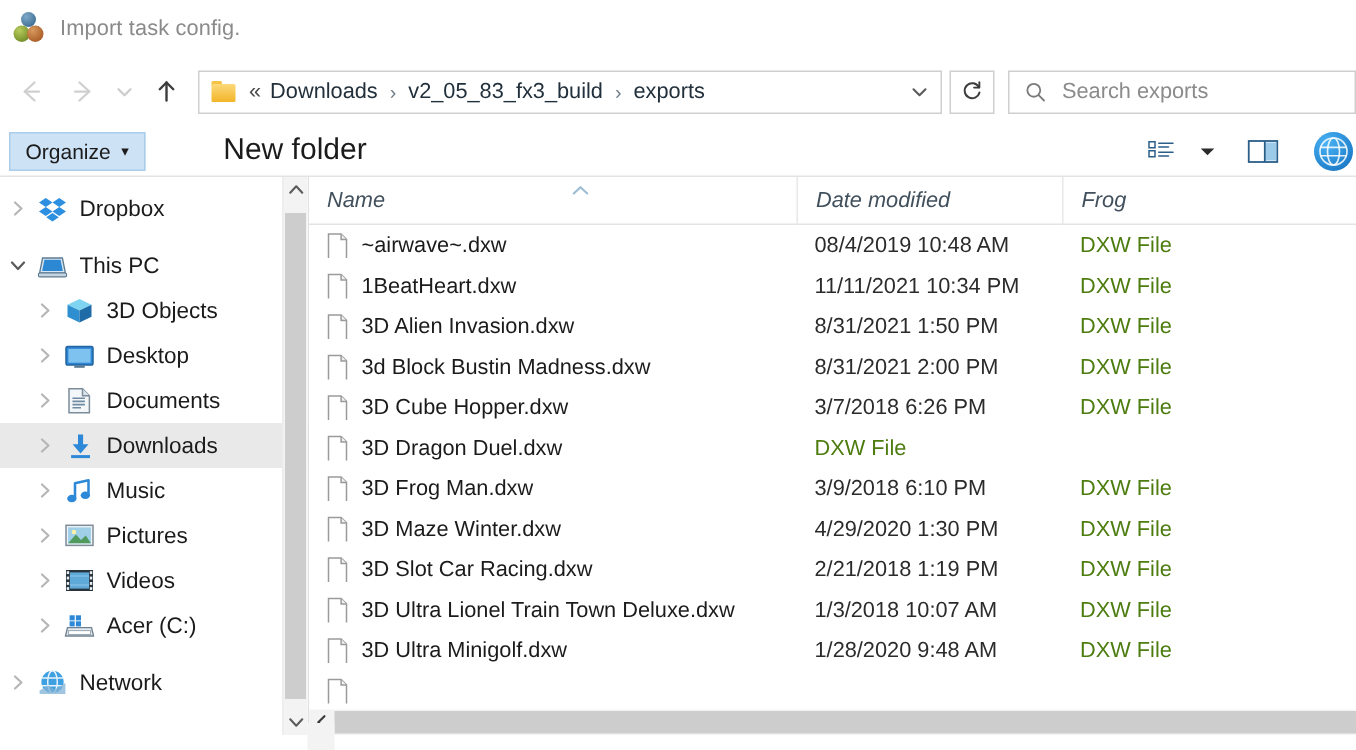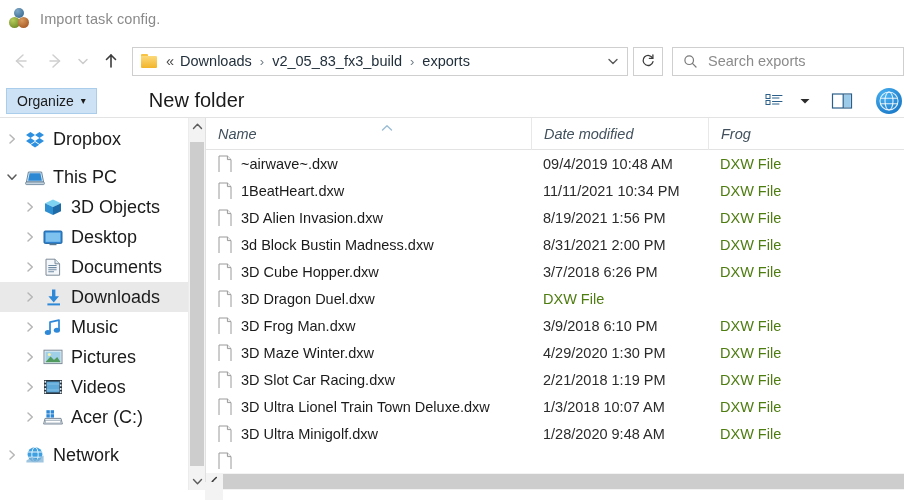--- a/index.html
+++ b/index.html
@@ -91,21 +91,21 @@
 
   
   .body { display: flex; height: 372px; }
 
   .sidebar {
     width: 205px; flex: none; background: #fff; position: relative;
     padding-top: 6px; overflow: hidden;
   }
   .nav-item {
     height: 30px; display: flex; align-items: center; padding-right: 6px;
-    font-size: 18px; color: #1b1b1b; white-space: nowrap;
+    font-size: 15px; color: #1b1b1b; white-space: nowrap;
   }
   .nav-item.selected { background: #e9e9e9; }
   .nav-chev { width: 24px; flex: none; display: flex; align-items: center; justify-content: center; }
   .nav-ic { width: 22px; flex: none; display: flex; align-items: center; justify-content: center; margin-right: 7px; }
   .nav-label { overflow: hidden; text-overflow: ellipsis; }
   .nav-indent-1 .nav-chev { margin-left: 18px; }
   .nav-gap { height: 8px; }
 
   
   .sb-scroll {
@@ -500,21 +500,21 @@
 
       <div class="rows" id="rows">
           <div class="row">
             <div class="cell cell-name">
               <span class="fileicon"><svg width="14" height="19" viewBox="0 0 14 19">
                   <path d="M1 1 H9.4 L13 4.6 V18 H1 Z" fill="#ffffff" stroke="#9a9a9a" stroke-width="1"></path>
                   <path d="M9.4 1 V4.6 H13" fill="#f0f0f0" stroke="#9a9a9a" stroke-width="1"></path>
                 </svg></span>
               <span>~airwave~.dxw</span>
             </div>
-            <div class="cell cell-date">09/4/2019 10:48 AM</div>
+            <div class="cell cell-date">08/4/2019 10:48 AM</div>
             <div class="cell cell-type">DXW File</div>
           </div>
           <div class="row">
             <div class="cell cell-name">
               <span class="fileicon"><svg width="14" height="19" viewBox="0 0 14 19">
                   <path d="M1 1 H9.4 L13 4.6 V18 H1 Z" fill="#ffffff" stroke="#9a9a9a" stroke-width="1"></path>
                   <path d="M9.4 1 V4.6 H13" fill="#f0f0f0" stroke="#9a9a9a" stroke-width="1"></path>
                 </svg></span>
               <span>1BeatHeart.dxw</span>
             </div>
@@ -522,21 +522,21 @@
             <div class="cell cell-type">DXW File</div>
           </div>
           <div class="row">
             <div class="cell cell-name">
               <span class="fileicon"><svg width="14" height="19" viewBox="0 0 14 19">
                   <path d="M1 1 H9.4 L13 4.6 V18 H1 Z" fill="#ffffff" stroke="#9a9a9a" stroke-width="1"></path>
                   <path d="M9.4 1 V4.6 H13" fill="#f0f0f0" stroke="#9a9a9a" stroke-width="1"></path>
                 </svg></span>
               <span>3D Alien Invasion.dxw</span>
             </div>
-            <div class="cell cell-date">8/19/2021 1:56 PM</div>
+            <div class="cell cell-date">8/31/2021 1:50 PM</div>
             <div class="cell cell-type">DXW File</div>
           </div>
           <div class="row">
             <div class="cell cell-name">
               <span class="fileicon"><svg width="14" height="19" viewBox="0 0 14 19">
                   <path d="M1 1 H9.4 L13 4.6 V18 H1 Z" fill="#ffffff" stroke="#9a9a9a" stroke-width="1"></path>
                   <path d="M9.4 1 V4.6 H13" fill="#f0f0f0" stroke="#9a9a9a" stroke-width="1"></path>
                 </svg></span>
               <span>3d Block Bustin Madness.dxw</span>
             </div>

